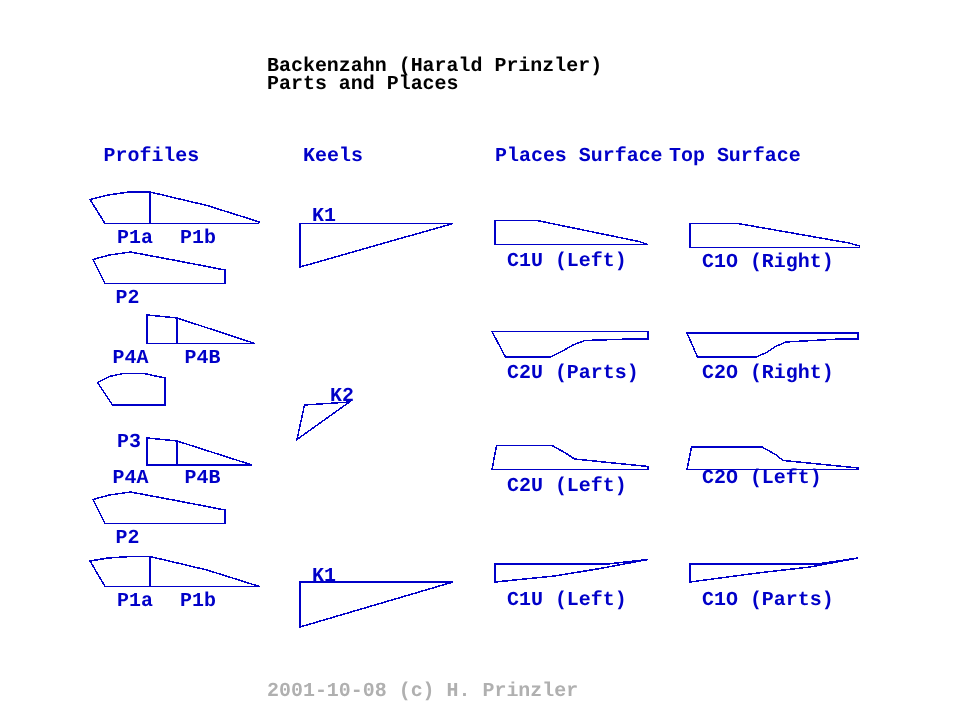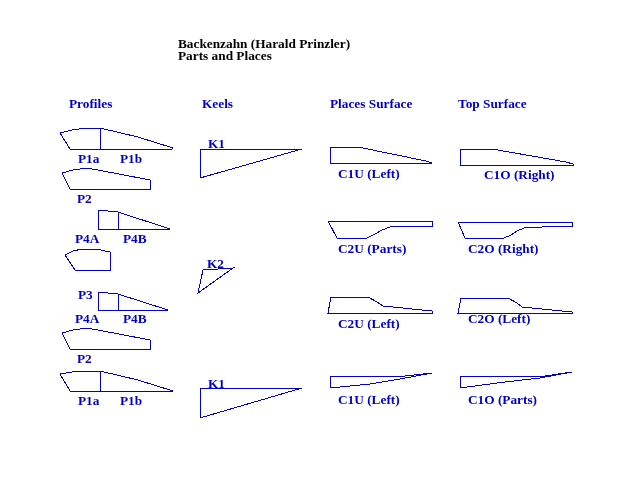--- a/index.html
+++ b/index.html
@@ -1,20 +1,20 @@
 <!DOCTYPE html>
 <html style="--accent: #0000c8; --title: #000000; --footer: #b0b0b0; --bg: #ffffff;"><head>
 <meta charset="utf-8">
 <style>
   :root { --accent:#0000c8; --title:#000000; --footer:#b0b0b0; --bg:#ffffff; }
   * { margin:0; padding:0; box-sizing:border-box; }
   html,body { background:#888; }
   #canvas {
     position:relative; width:640px; height:480px; background:var(--bg);
-    overflow:hidden; font-family:Liberation Serif, serif;
+    overflow:hidden; font-family:Liberation Mono, monospace;
   }
   #diagram-svg { position:absolute; left:0; top:0; }
   #diagram-svg polygon, #diagram-svg line {
     fill:none; stroke:var(--accent); stroke-width:1; shape-rendering:crispEdges;
   }
   .txt {
     position:absolute; font-weight:bold; font-size:13.3px; line-height:13px;
     white-space:pre; letter-spacing:0;
   }
   .title-line { color:var(--title); }
@@ -48,39 +48,40 @@
       <polygon points="458,222 572,222 572,226 560,226 524,228 517,231 511,235 504,238 465,238"></polygon>
       <polygon points="458,313 461,298 508,298 517,303 522,307 562,311 572,312 572,313"></polygon>
       <polygon points="460,376 545,376 572,372 540,378 505,382 460,388"></polygon>
     </svg>
   <div class="txt title-line" style="left:178px; top:37px;">Backenzahn (Harald Prinzler)</div>
   <div class="txt title-line" style="left:178px; top:49px;">Parts and Places</div>
   <div id="headers">
       <div class="txt hdr" style="left: 69px; top: 97px;">Profiles</div>
       <div class="txt hdr" style="left: 202px; top: 97px; text-align: right;">Keels</div>
       <div class="txt hdr" style="left: 330px; top: 97px;">Places Surface</div>
-      <div class="txt hdr" style="left: 458px; top: 97px;">Top Surface</div>
+      <div class="txt hdr" style="left: 446px; top: 97px;">Top Surface</div>
     </div>
   <div id="labels">
       <div class="txt lbl" style="left: 78px; top: 152px;">P1a</div>
       <div class="txt lbl" style="left: 120px; top: 152px;">P1b</div>
       <div class="txt lbl" style="left: 77px; top: 192px;">P2</div>
       <div class="txt lbl" style="left: 75px; top: 232px;">P4A</div>
       <div class="txt lbl" style="left: 123px; top: 232px;">P4B</div>
       <div class="txt lbl" style="left: 78px; top: 272px; margin-top: 16px;">P3</div>
       <div class="txt lbl" style="left: 75px; top: 312px;">P4A</div>
       <div class="txt lbl" style="left: 123px; top: 312px;">P4B</div>
       <div class="txt lbl" style="left: 77px; top: 352px;">P2</div>
       <div class="txt lbl" style="left: 78px; top: 394px;">P1a</div>
       <div class="txt lbl" style="left: 120px; top: 394px;">P1b</div>
       <div class="txt lbl" style="left: 208px; top: 137px;">K1</div>
-      <div class="txt lbl" style="left: 207px; top: 257px;">K2</div>
+      <div class="txt lbl" style="left: 220px; top: 257px;">K2</div>
       <div class="txt lbl" style="left: 208px; top: 377px;">K1</div>
       <div class="txt lbl" style="left: 338px; top: 167px;">C1U (Left)</div>
       <div class="txt lbl" style="left: 338px; top: 242px;">C2U (Parts)</div>
       <div class="txt lbl" style="left: 338px; top: 317px;">C2U (Left)</div>
       <div class="txt lbl" style="left: 338px; top: 393px;">C1U (Left)</div>
-      <div class="txt lbl" style="left: 468px; top: 168px; margin-left: 16px;">C1O (Right)</div>
+      <div class="txt lbl" style="left: 468px; top: 168px;">C1O (Right)</div>
       <div class="txt lbl" style="left: 468px; top: 242px;">C2O (Right)</div>
       <div class="txt lbl" style="left: 468px; top: 312px;">C2O (Left)</div>
       <div class="txt lbl" style="left: 468px; top: 393px;">C1O (Parts)</div>
     </div>
+  <div class="txt footer-line" style="left:178px; top:454px;">2001-10-08 (c) H. Prinzler</div>
 </div>
 
 </body></html>

